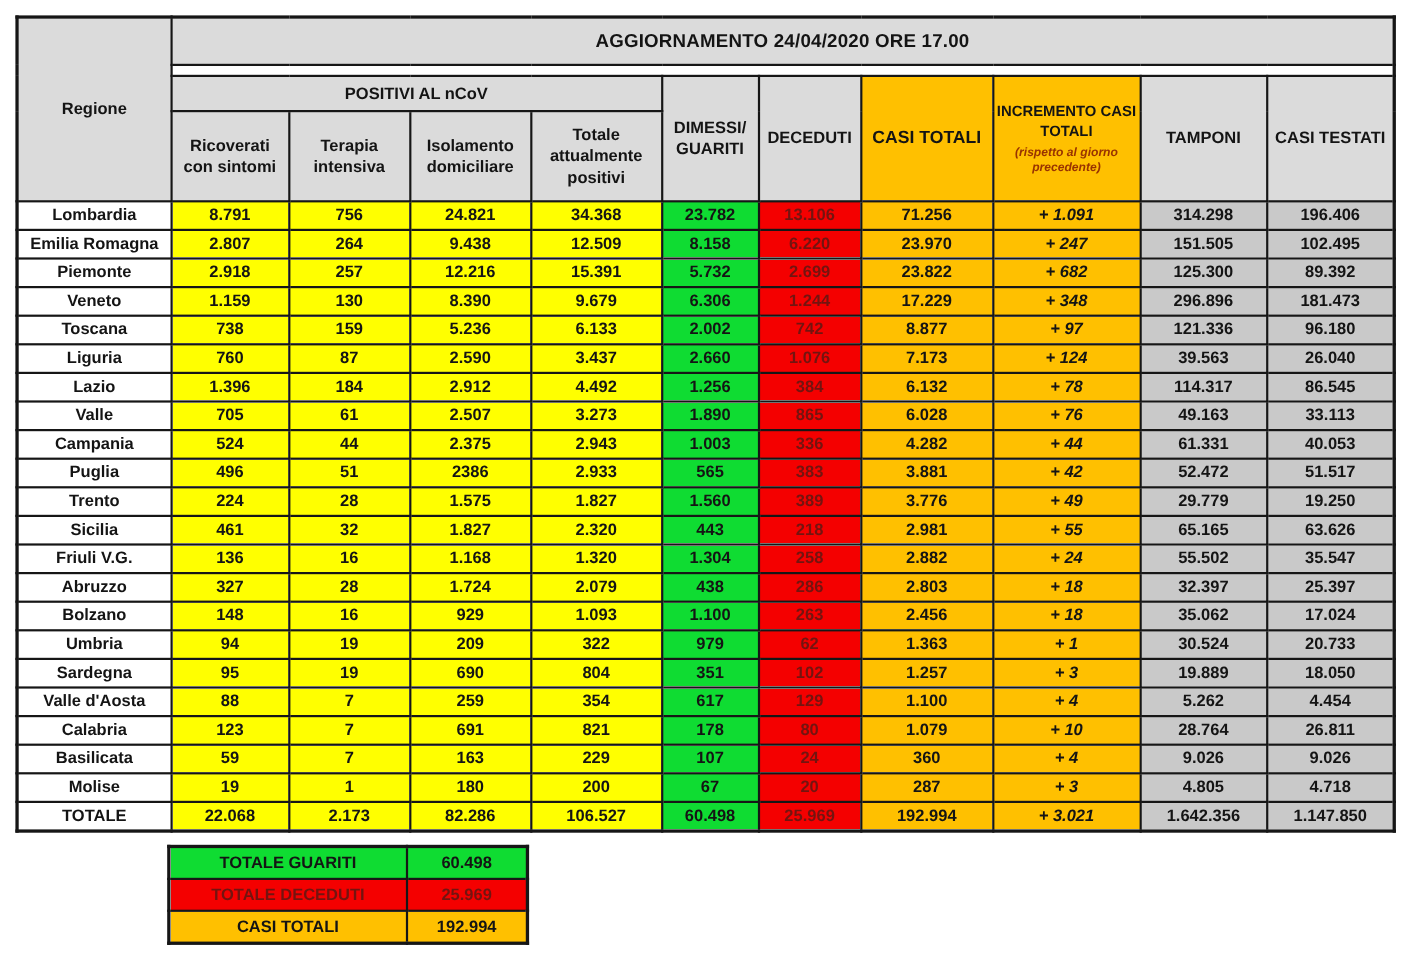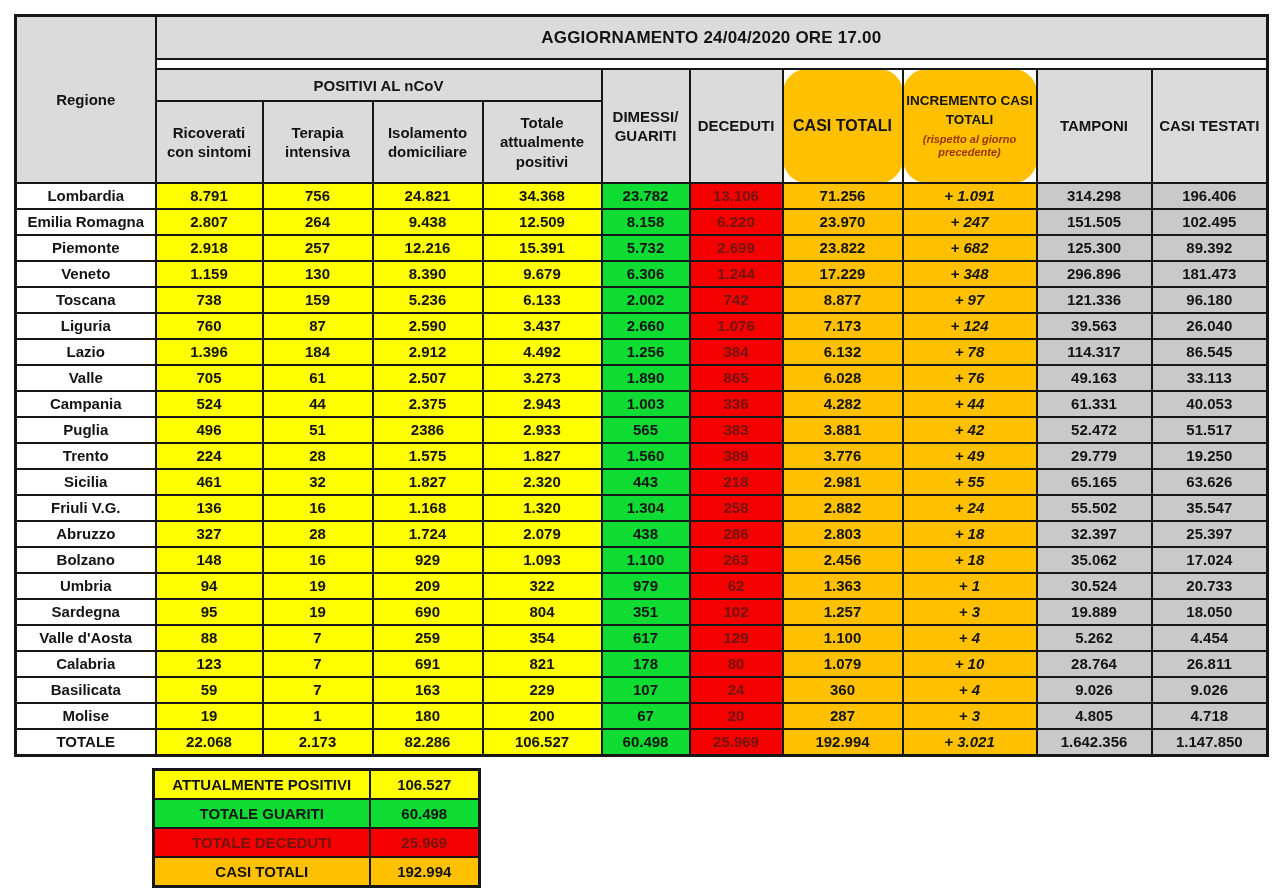--- a/index.html
+++ b/index.html
@@ -28,21 +28,21 @@
     vertical-align: middle;
     padding: 0 2px;
     overflow: hidden;
   }
   .h-title   { background: var(--hdr); font-size: 17px; height: 41px; letter-spacing: .2px; }
   .h-regione { background: var(--hdr); font-size: 15px; }
   .r-gap .gap { height: 8px; background: #ffffff; border-left: none; border-right: none; padding: 0; }
   .h-band  { background: var(--hdr); font-size: 15px; height: 30px; margin-left: 46px; }
   .h-plain { background: var(--hdr); font-size: 15px; line-height: 1.3; }
   .r-sub th { height: 80px; }
-  .h-orange { background: var(--orange); border-radius: 24px; }
+  .h-orange { background: var(--orange); }
   .inc-main { display: block; font-size: 13.5px; line-height: 1.4; }
   .inc-note { display: block; font-size: 11px; font-style: italic; color: var(--notered); line-height: 1.25; margin-top: 3px; }
 
   .main tbody td { height: 24px; line-height: 24px; font-size: 15px; white-space: nowrap; }
   .c-region { background: #ffffff; margin-top: 44px; }
   .c-yellow { background: var(--yellow); }
   .c-green  { background: var(--green); }
   .c-red    { background: var(--red); color: var(--darkred); }
   .c-orange { background: var(--orange); }
   .c-inc    { font-style: italic; }
@@ -398,24 +398,20 @@
     </tbody>
 </table>
 
 <table class="legend">
   <colgroup>
       <col style="width:216px">
       <col style="width:110px">
     </colgroup>
   <tbody id="legend-body">
       <tr>
-        <td class="c-yellow">ATTUALMENTE POSITIVI</td>
-        <td class="c-yellow">106.527</td>
-      </tr>
-      <tr>
         <td class="c-green">TOTALE GUARITI</td>
         <td class="c-green">60.498</td>
       </tr>
       <tr>
         <td class="c-red">TOTALE DECEDUTI</td>
         <td class="c-red">25.969</td>
       </tr>
       <tr>
         <td class="c-orange">CASI TOTALI</td>
         <td class="c-orange">192.994</td>

